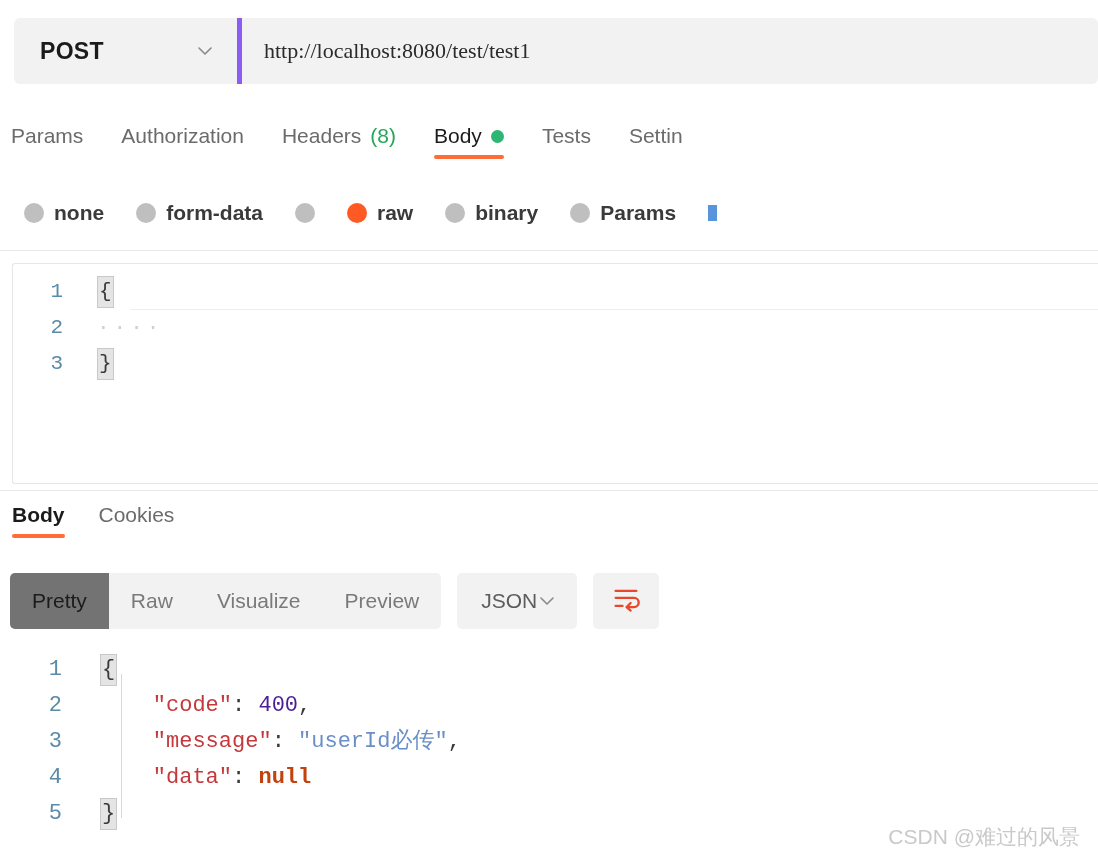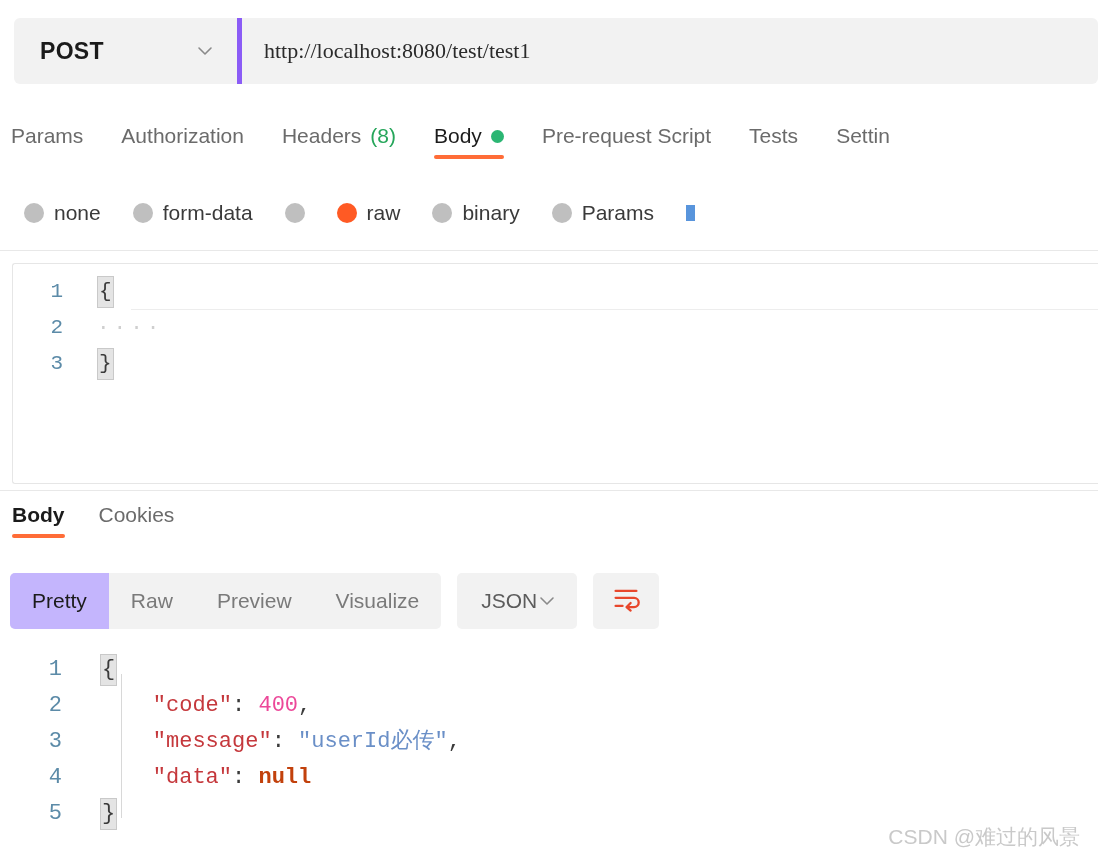--- a/index.html
+++ b/index.html
@@ -116,20 +116,21 @@
     position: absolute;
     left: 0;
     top: 186px;
     width: 1098px;
     height: 54px;
     display: flex;
     align-items: center;
     padding-left: 24px;
     box-sizing: border-box;
     overflow: hidden;
+    font-weight: bold;
   }
   .radio-item {
     display: flex;
     align-items: center;
     gap: 10px;
     margin-right: 32px;
     font-size: 21px;
     color: #3a3a3a;
     white-space: nowrap;
     cursor: pointer;
@@ -273,21 +274,21 @@
   .seg {
     display: flex;
     align-items: center;
     padding: 0 22px;
     font-size: 21px;
     color: #7a7a7a;
     cursor: pointer;
     white-space: nowrap;
   }
   .seg.active {
-    background: #c4b5fd;
+    background: #737373;
     color: #1b1b1b;
   }
   .fmt-select {
     display: flex;
     align-items: center;
     height: 56px;
     padding: 0 20px 0 24px;
     background: #f2f2f2;
     border-radius: 5px;
     font-size: 21px;
@@ -326,21 +327,21 @@
   }
   .indent-guide {
     position: absolute;
     left: 121px;
     top: 22px;
     width: 1px;
     height: 144px;
     background: #d8d8d8;
   }
   .k-key { color: #c5383c; }
-  .k-num { color: #ec4899; }
+  .k-num { color: #4c1d95; }
   .k-str { color: #6a8fc7; }
   .k-null { color: #c2410c; font-weight: bold; }
   .k-punc { color: #3a3a3a; }
 
   
   .watermark {
     position: absolute;
     right: 18px;
     bottom: 13px;
     font-size: 21px;
@@ -372,23 +373,20 @@
   </div>
   <div class="req-tab">
     <span>Headers</span>
     <span class="count-green">(8)</span>
   </div>
   <div class="req-tab active">
     <span>Body</span>
     <span class="dot-green"></span>
   </div>
   <div class="req-tab">
-    <span>Pre-request Script</span>
-  </div>
-  <div class="req-tab">
     <span>Tests</span>
   </div>
   <div class="req-tab">
     <span>Settin</span>
   </div>
 </div>
 
 <div class="radio-row">
   <div class="radio-item">
     <span class="radio-circle"></span>
@@ -449,24 +447,24 @@
 
 <div class="resp-toolbar">
   <div class="seg-group">
     <div class="seg active">
       <span>Pretty</span>
     </div>
     <div class="seg">
       <span>Raw</span>
     </div>
     <div class="seg">
+      <span>Visualize</span>
+    </div>
+    <div class="seg">
       <span>Preview</span>
-    </div>
-    <div class="seg">
-      <span>Visualize</span>
     </div>
   </div>
 
   <div class="fmt-select">
     <span>JSON</span>
     <span class="chev">
       <svg viewBox="0 0 20 20" width="20" height="20">
           <path d="M4 7 L10 13 L16 7" fill="none" stroke="#8a8a8a" stroke-width="1.6" stroke-linecap="round" stroke-linejoin="round"></path>
         </svg>
     </span>

